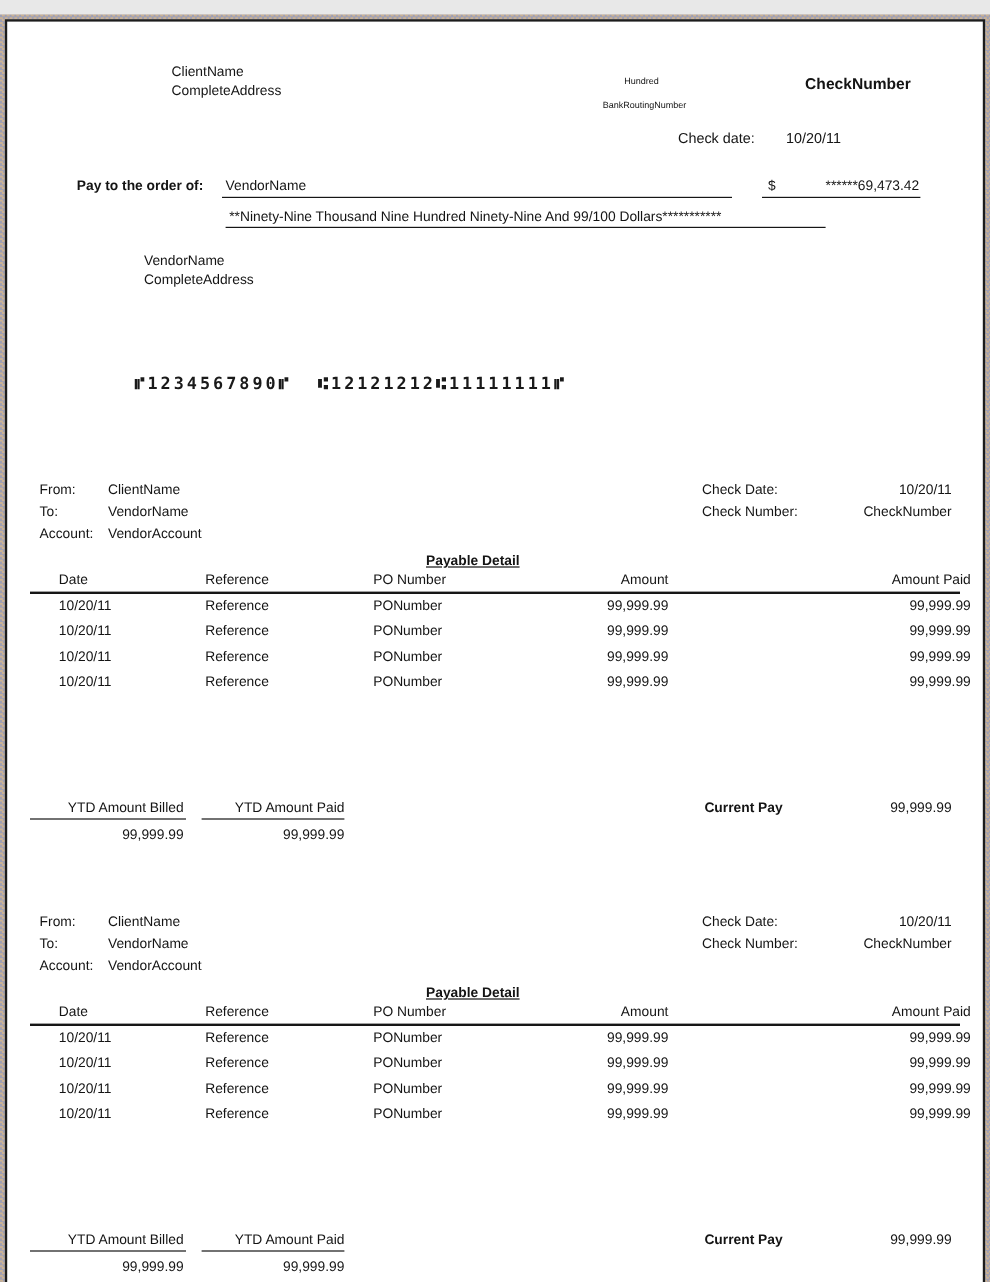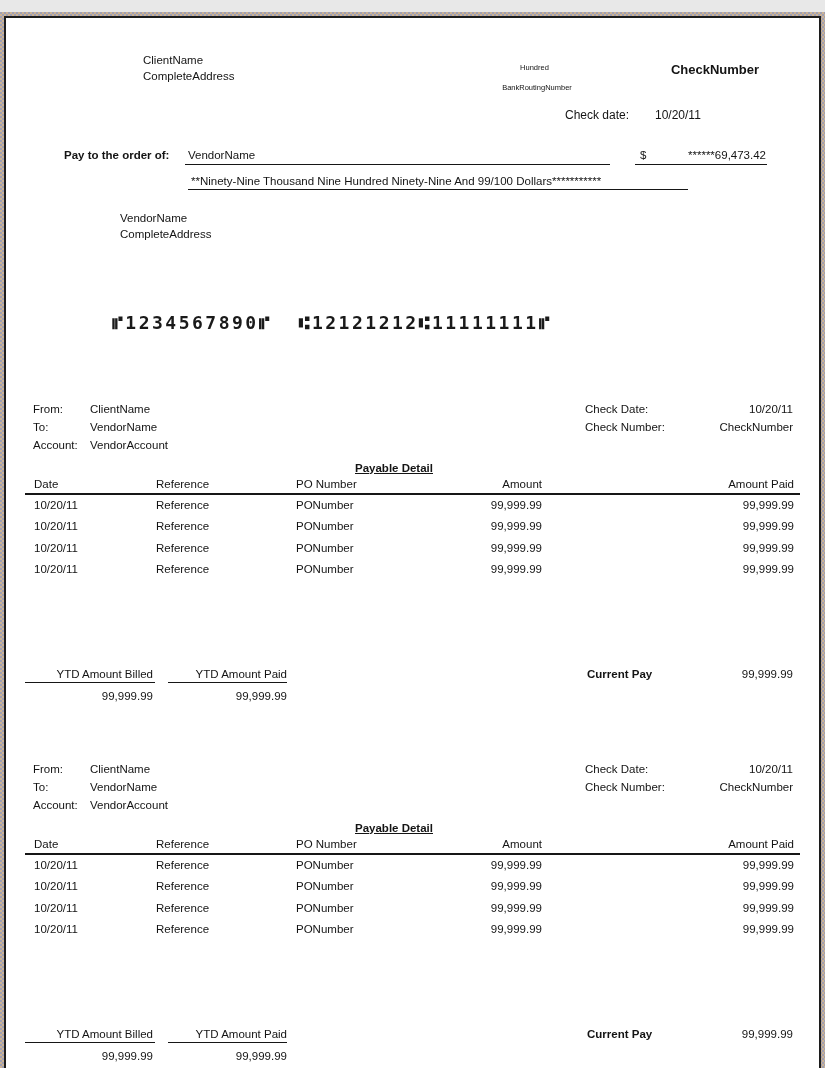--- a/index.html
+++ b/index.html
@@ -12,25 +12,25 @@
   .sec{position:absolute;left:0;width:825px;height:0;overflow:visible;}
   .abs{position:absolute;white-space:nowrap;font-size:11.5px;line-height:14px;color:#141414;}
   .b{font-weight:bold;}
   .r{text-align:right;}
   .u{text-decoration:underline;}
   .line{position:absolute;background:#161616;height:1px;}
   .thick{height:2px;}
   .lh2{line-height:16px;}
   .small{font-size:7.5px;line-height:9px;text-align:center;}
   .cell{position:absolute;top:0;white-space:nowrap;font-size:11.5px;line-height:14px;}
-  .row{position:absolute;left:1px;width:698px;height:16px;}
+  .row{position:absolute;left:16px;width:698px;height:16px;}
   .micr{
     position:absolute;white-space:pre;
     font-family:"DejaVu Sans Mono","DejaVu Sans",monospace;
-    font-weight:bold;font-size:18px;letter-spacing:2.5px;color:#1a1a1a;
+    font-weight:bold;font-size:14px;letter-spacing:2.5px;color:#1a1a1a;
   }
 </style>
 </head>
 <body>
 
 <div class="page">
   <div class="paper"></div>
 
   <div class="sec" style="top:0">
     <div class="abs lh2" style="left:143px;top:40px">ClientName</div>

